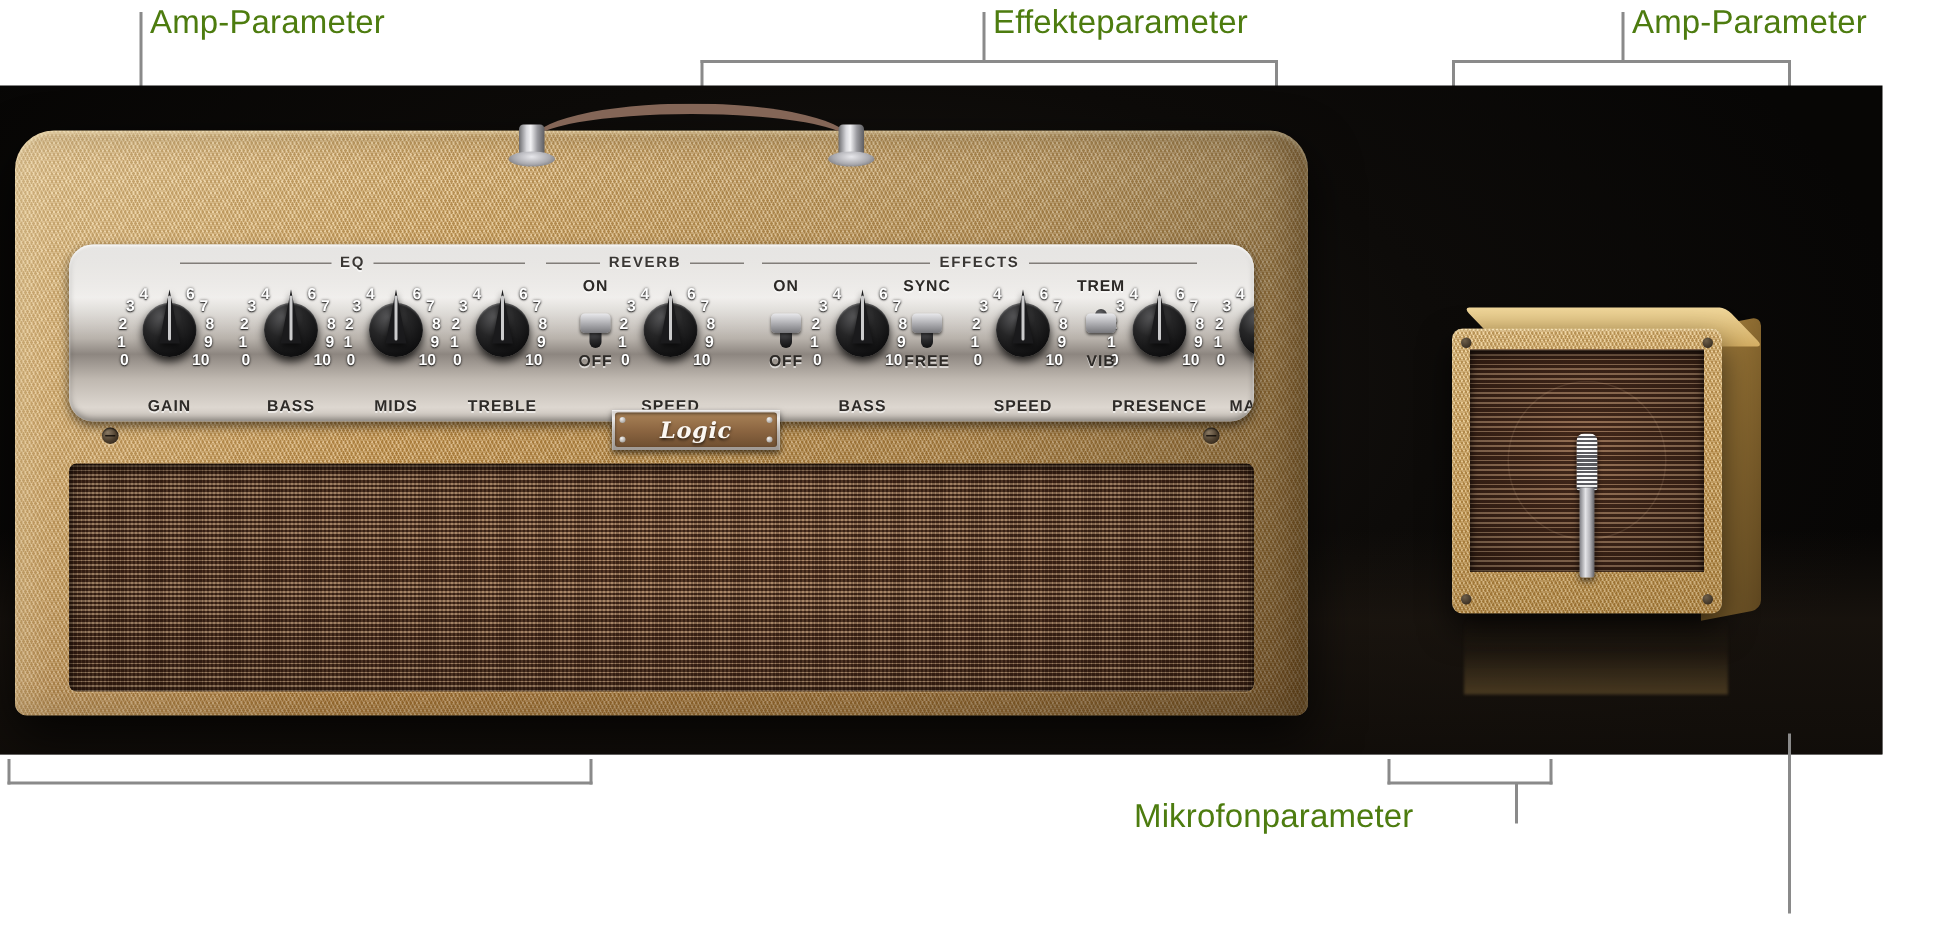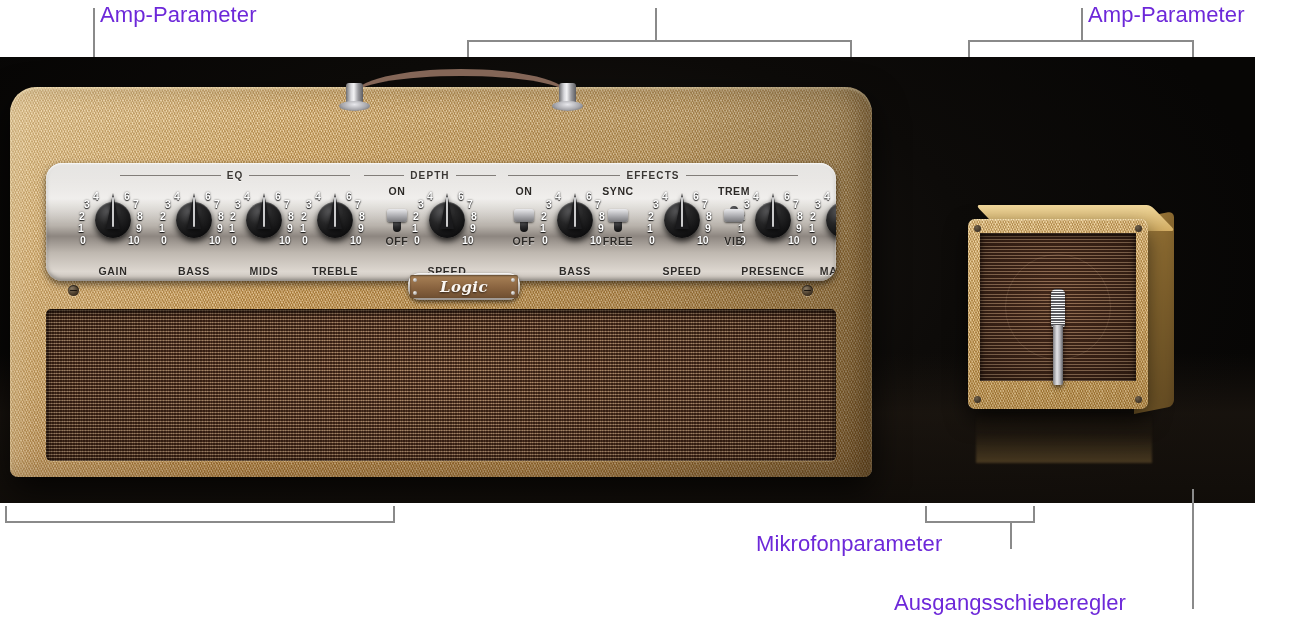--- a/index.html
+++ b/index.html
@@ -8,21 +8,21 @@
     background: #ffffff;
     font-family: "Liberation Sans", sans-serif;
     overflow: hidden;
   }
   #root { position: relative; width: 1301px; height: 625px; }
 
   
   .callout-label {
     position: absolute;
     font-size: 22px;
-    color: #6d28d9;
+    color: #4d7c0f;
     white-space: nowrap;
     letter-spacing: 0.1px;
   }
   .leader-v { position: absolute; width: 2px; background: #8a8a8a; }
   .bracket {
     position: absolute;
     border-left: 2px solid #8a8a8a;
     border-right: 2px solid #8a8a8a;
   }
   .bracket.top { border-top: 2px solid #8a8a8a; }
@@ -177,21 +177,21 @@
     position:absolute; left: 6px; width: 8px; height: 17px;
     background: radial-gradient(circle at 35% 25%, #6b6b6e 0%, #2b2b2d 55%, #0b0b0c 100%);
     border-radius: 4px;
   }
   .sw-bat.down { top: 14px; }
   .sw-bat.mid  { top: 5px; height: 15px; }
 
   
   #logo-badge {
     position: absolute; left: 398px; top: 186px; width: 112px; height: 27px;
-    border-radius: 12px;
+    border-radius: 0;
     background: linear-gradient(180deg,#cdc9c6 0%, #eceae8 22%, #b9b4af 55%, #9e9893 100%);
     padding: 2px;
     box-shadow: 0 2px 4px rgba(0,0,0,.6), inset 0 1px 1px rgba(255,255,255,.85);
   }
   #logo-inner {
     width:100%; height:100%; border-radius: 2px;
     background: linear-gradient(180deg,#a98257 0%, #8a6440 55%, #6f4f31 100%);
     display:flex; align-items:center; justify-content:center;
     box-shadow: inset 0 1px 2px rgba(0,0,0,.45);
   }
@@ -293,20 +293,21 @@
   }
 </style>
 </head>
 <body>
 
 <div id="root">
 
   <div class="callout-label" style="left:100px; top:2px;">Amp-Parameter</div>
   <div class="leader-v" style="left:93px; top:8px; height:130px;"></div>
 
+  <div class="callout-label" style="left:662px; top:2px;">Effekteparameter</div>
   <div class="leader-v" style="left:655px; top:8px; height:34px;"></div>
   <div class="bracket top" style="left:467px; top:40px; width:385px; height:18px;"></div>
 
   <div class="callout-label" style="left:1088px; top:2px;">Amp-Parameter</div>
   <div class="leader-v" style="left:1081px; top:8px; height:34px;"></div>
   <div class="bracket top" style="left:968px; top:40px; width:226px; height:18px;"></div>
 
   <div id="plugin">
     <div id="plugin-floor"></div>
 
@@ -322,21 +323,21 @@
       <div id="faceplate">
         <div id="faceplate-gloss"></div>
 
         <div class="sect" style="left:74px; width:230px;">
           <div class="bar"></div>
           <div class="txt">EQ</div>
           <div class="bar"></div>
         </div>
         <div class="sect" style="left:318px; width:132px;">
           <div class="bar"></div>
-          <div class="txt">DEPTH</div>
+          <div class="txt">REVERB</div>
           <div class="bar"></div>
         </div>
         <div class="sect" style="left:462px; width:290px;">
           <div class="bar"></div>
           <div class="txt">EFFECTS</div>
           <div class="bar"></div>
         </div>
 
         <div id="controls-layer">
             <div class="knob-unit" style="left: 30px;">
@@ -549,14 +550,13 @@
 
   </div>
 
   <div class="bracket bottom" style="left:5px; top:506px; width:390px; height:17px;"></div>
 
   <div class="bracket bottom" style="left:925px; top:506px; width:110px; height:17px;"></div>
   <div class="leader-v" style="left:1010px; top:522px; height:27px;"></div>
   <div class="callout-label" style="left:756px; top:531px;">Mikrofonparameter</div>
 
   <div class="leader-v" style="left:1192px; top:489px; height:120px;"></div>
-  <div class="callout-label" style="left:894px; top:590px;">Ausgangsschieberegler</div>
 </div>
 
 </body></html>

